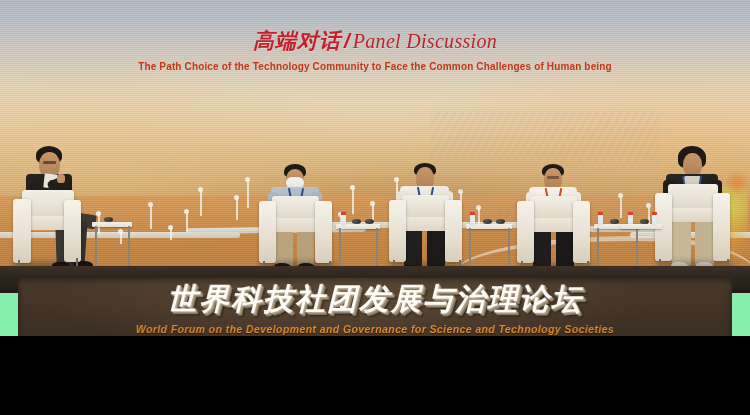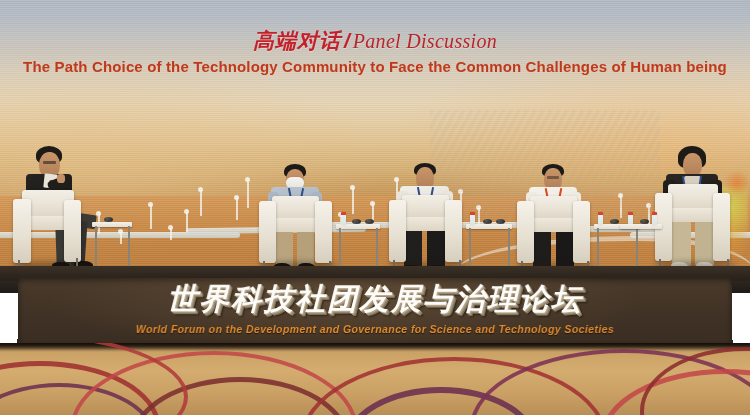--- a/index.html
+++ b/index.html
@@ -1,23 +1,23 @@
 <!DOCTYPE html>
 <html><head>
 <meta charset="utf-8">
 <title>Panel Discussion Stage</title>
 <style>
   html,body{margin:0;padding:0;background:#000;}
   body{font-family:"Liberation Sans",sans-serif;}
 
   .stage-photo{
     position:relative;
-    width:750px;height:415px;
+    width:750px;height:336px;
     overflow:hidden;
-    background:#ffffff;
+    background:#86efac;
   }
 
   
   .led-screen{
     position:absolute;left:0;top:0;width:750px;height:285px;
     background:
       linear-gradient(180deg,
         #b3bac4 0%,
         #b8bec6 6%,
         #c3c4c3 12%,
@@ -123,21 +123,21 @@
   }
   .title-line2{
     margin-top:7px;
     font-family:"DejaVu Sans","Liberation Sans",sans-serif;
     font-size:25px;line-height:30px;font-weight:700;letter-spacing:1.5px;
     color:#c2551c;white-space:nowrap;
     text-shadow:0 1px 1px rgba(255,255,255,.28);
   }
   .title-line3{
     margin-top:7px;
-    font-size:15px;line-height:12px;font-weight:700;letter-spacing:.15px;
+    font-size:10px;line-height:12px;font-weight:700;letter-spacing:.15px;
     color:#c0391c;white-space:nowrap;
   }
 
   
   .stage-deck{
     position:absolute;left:0;top:266px;width:750px;height:22px;
     background:linear-gradient(180deg,#3a3026 0%,#2a231b 60%,#241e17 100%);
   }
   .stage-deck-front{
     position:absolute;left:0;top:281px;width:750px;height:12px;

